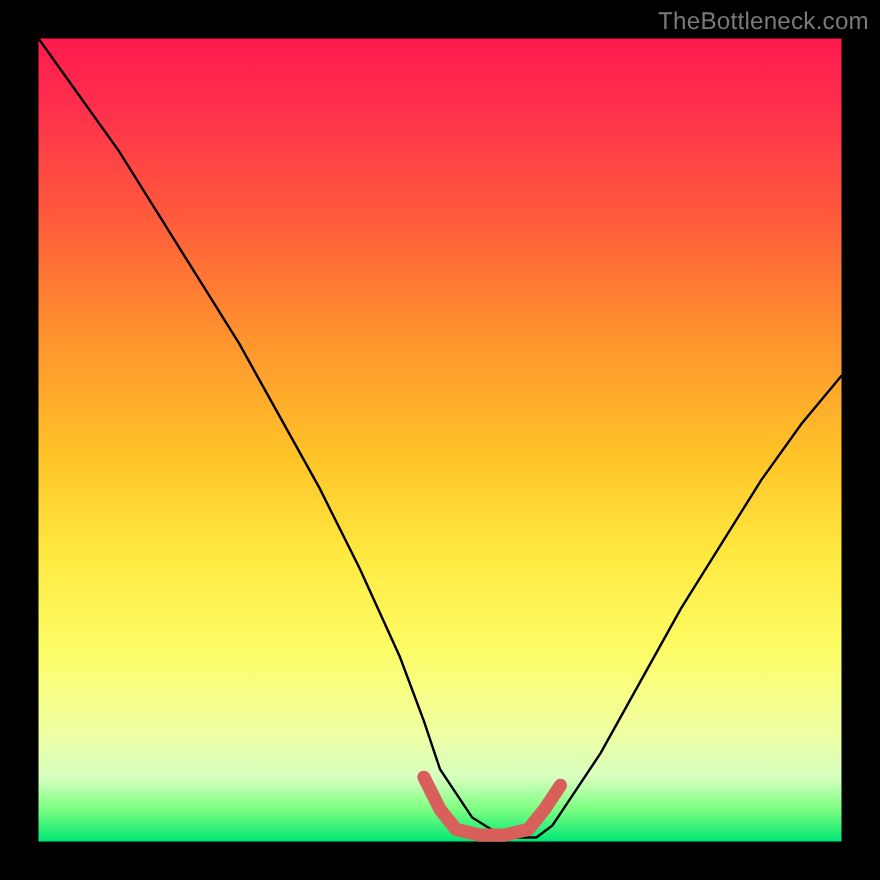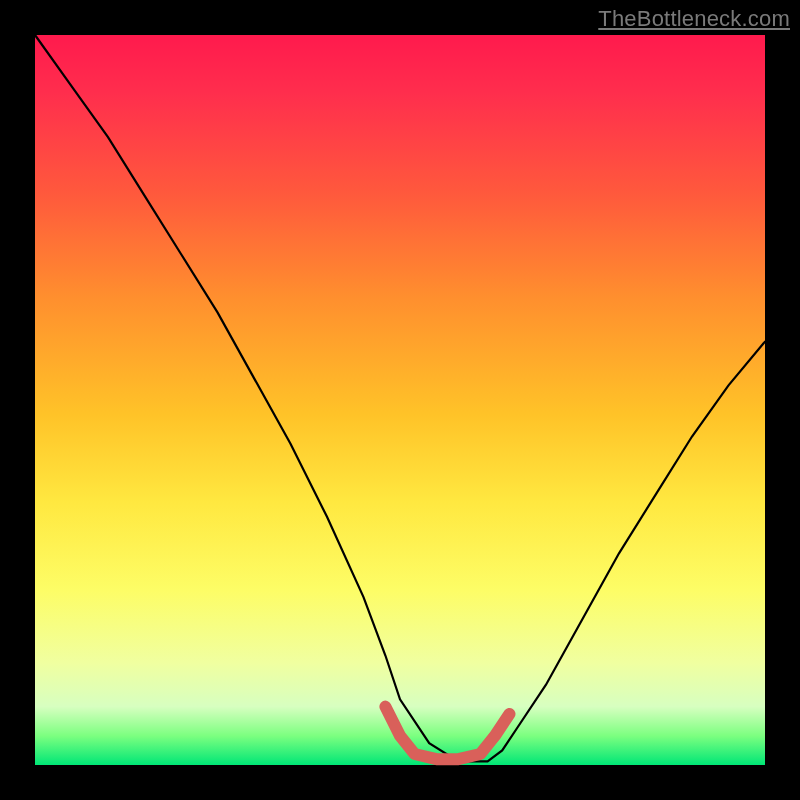--- a/index.html
+++ b/index.html
@@ -37,21 +37,20 @@
       #00e676 100%);
   }
   .attribution {
     position: absolute;
     top: 6px;
     right: 10px;
     color: #7a7a7a;
     font-size: 22px;
     font-weight: 500;
     letter-spacing: 0.2px;
-    text-decoration: underline;
   }
   svg.plot {
     position: absolute;
     left: 35px;
     top: 35px;
     width: 730px;
     height: 730px;
     overflow: visible;
   }
 </style>

